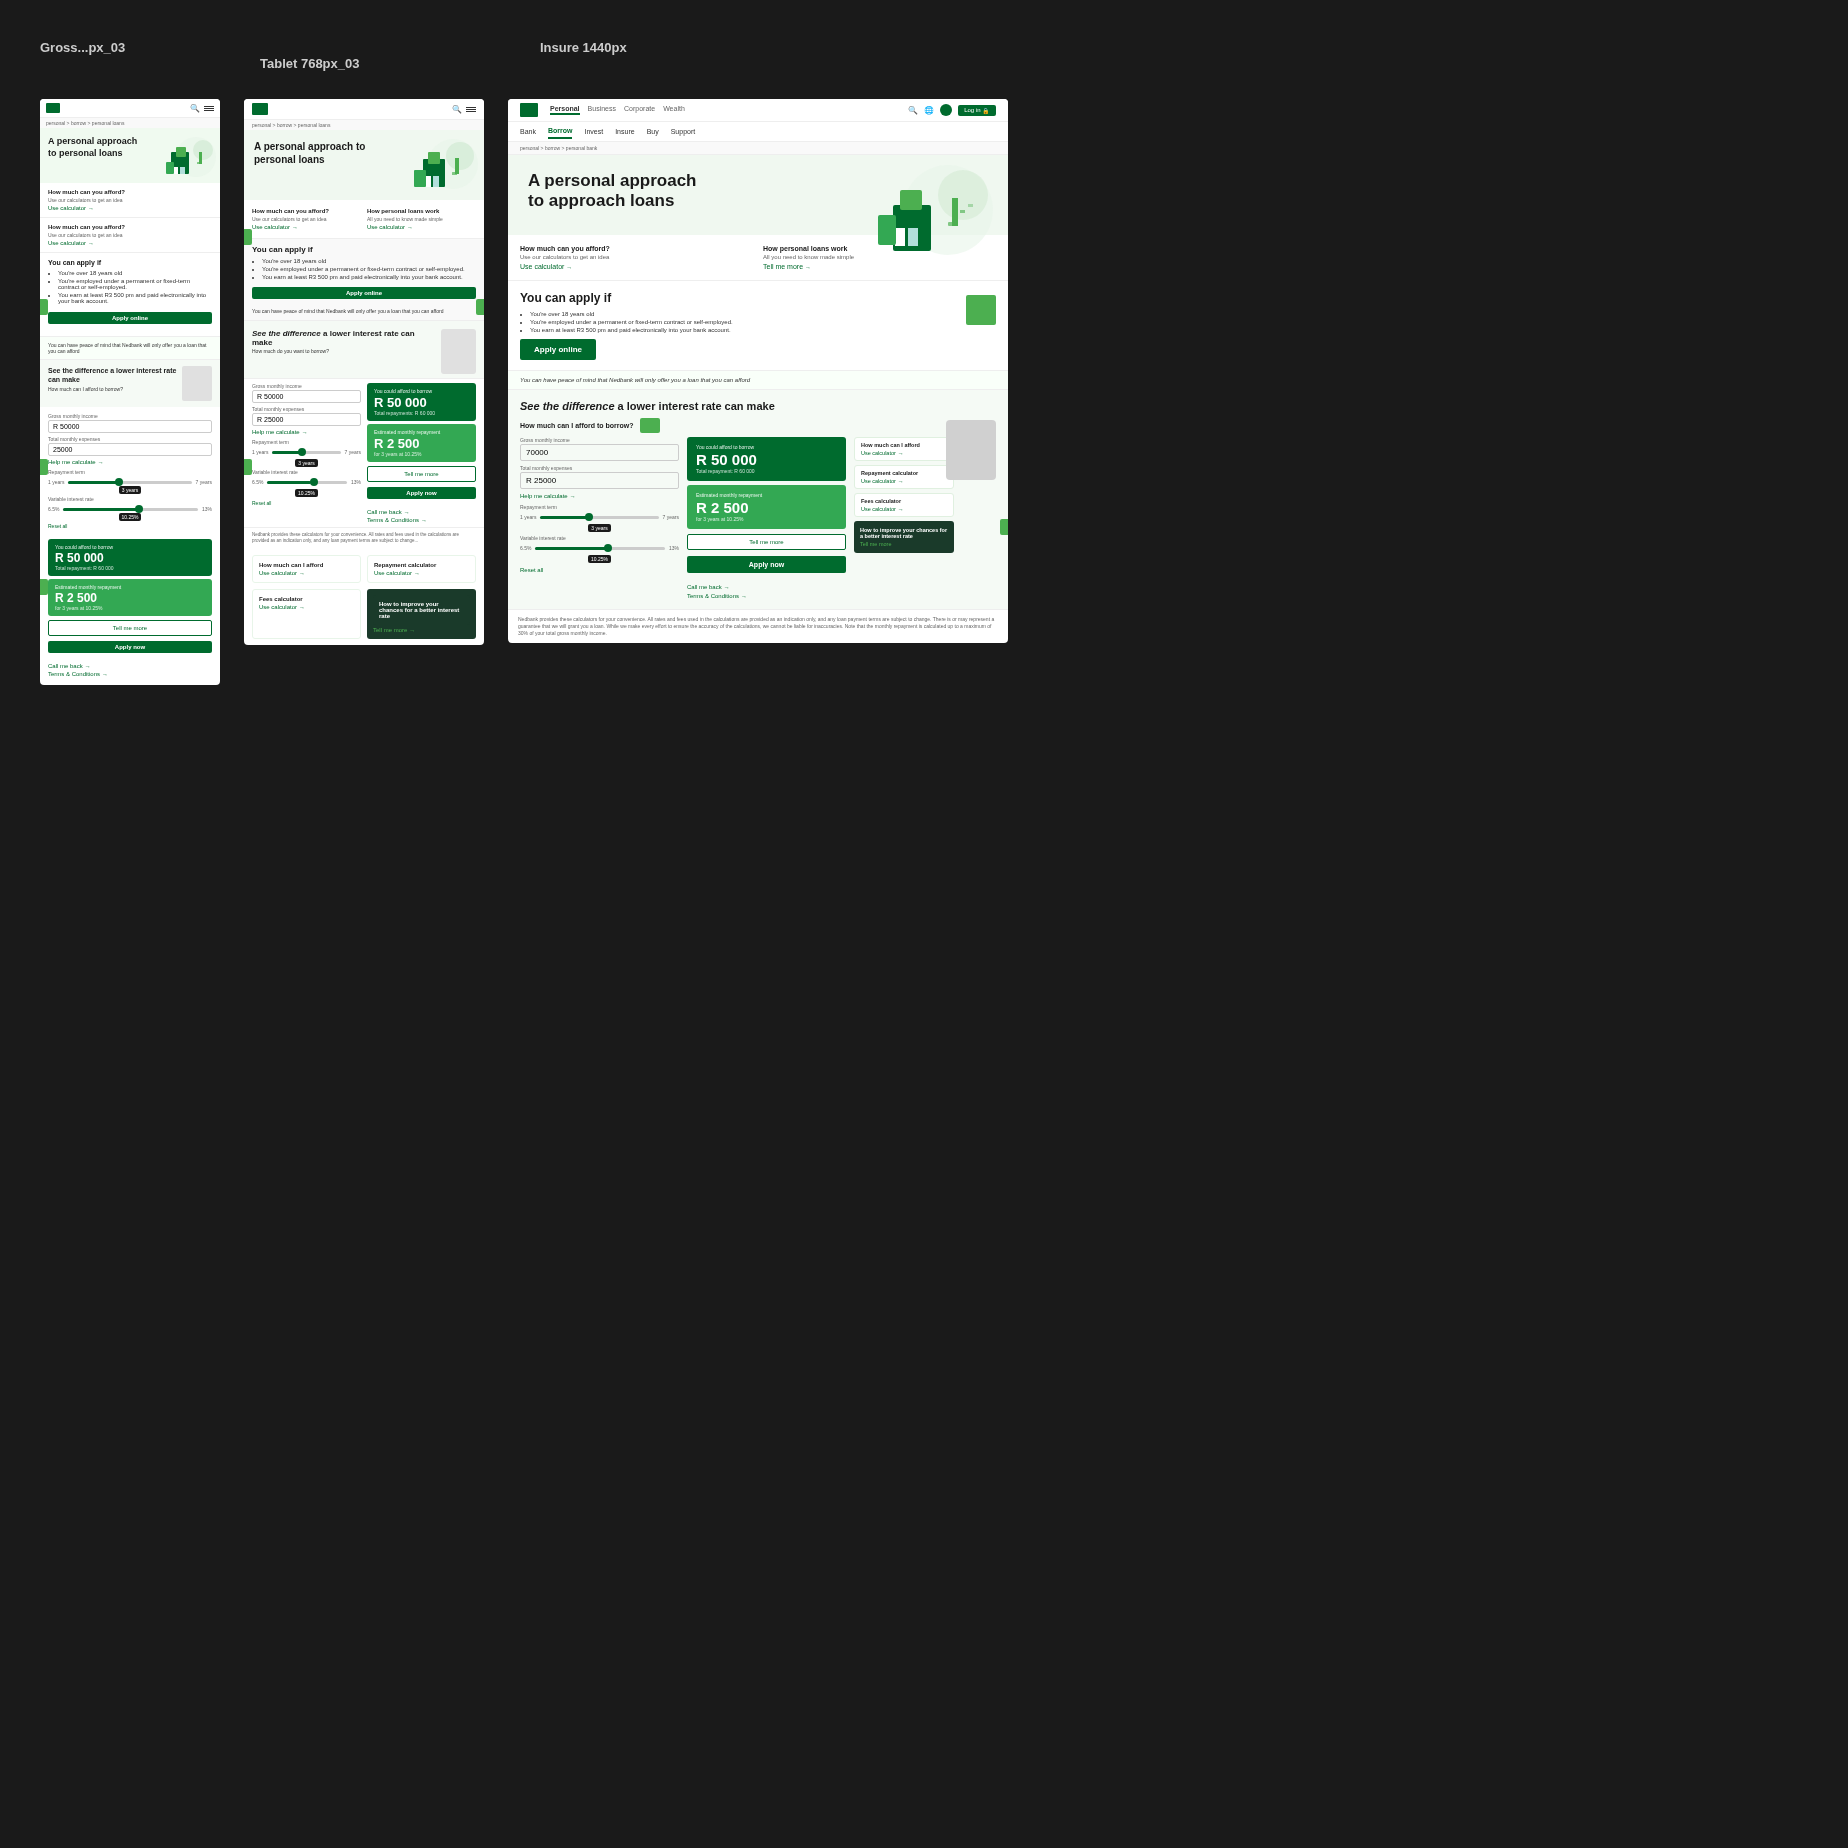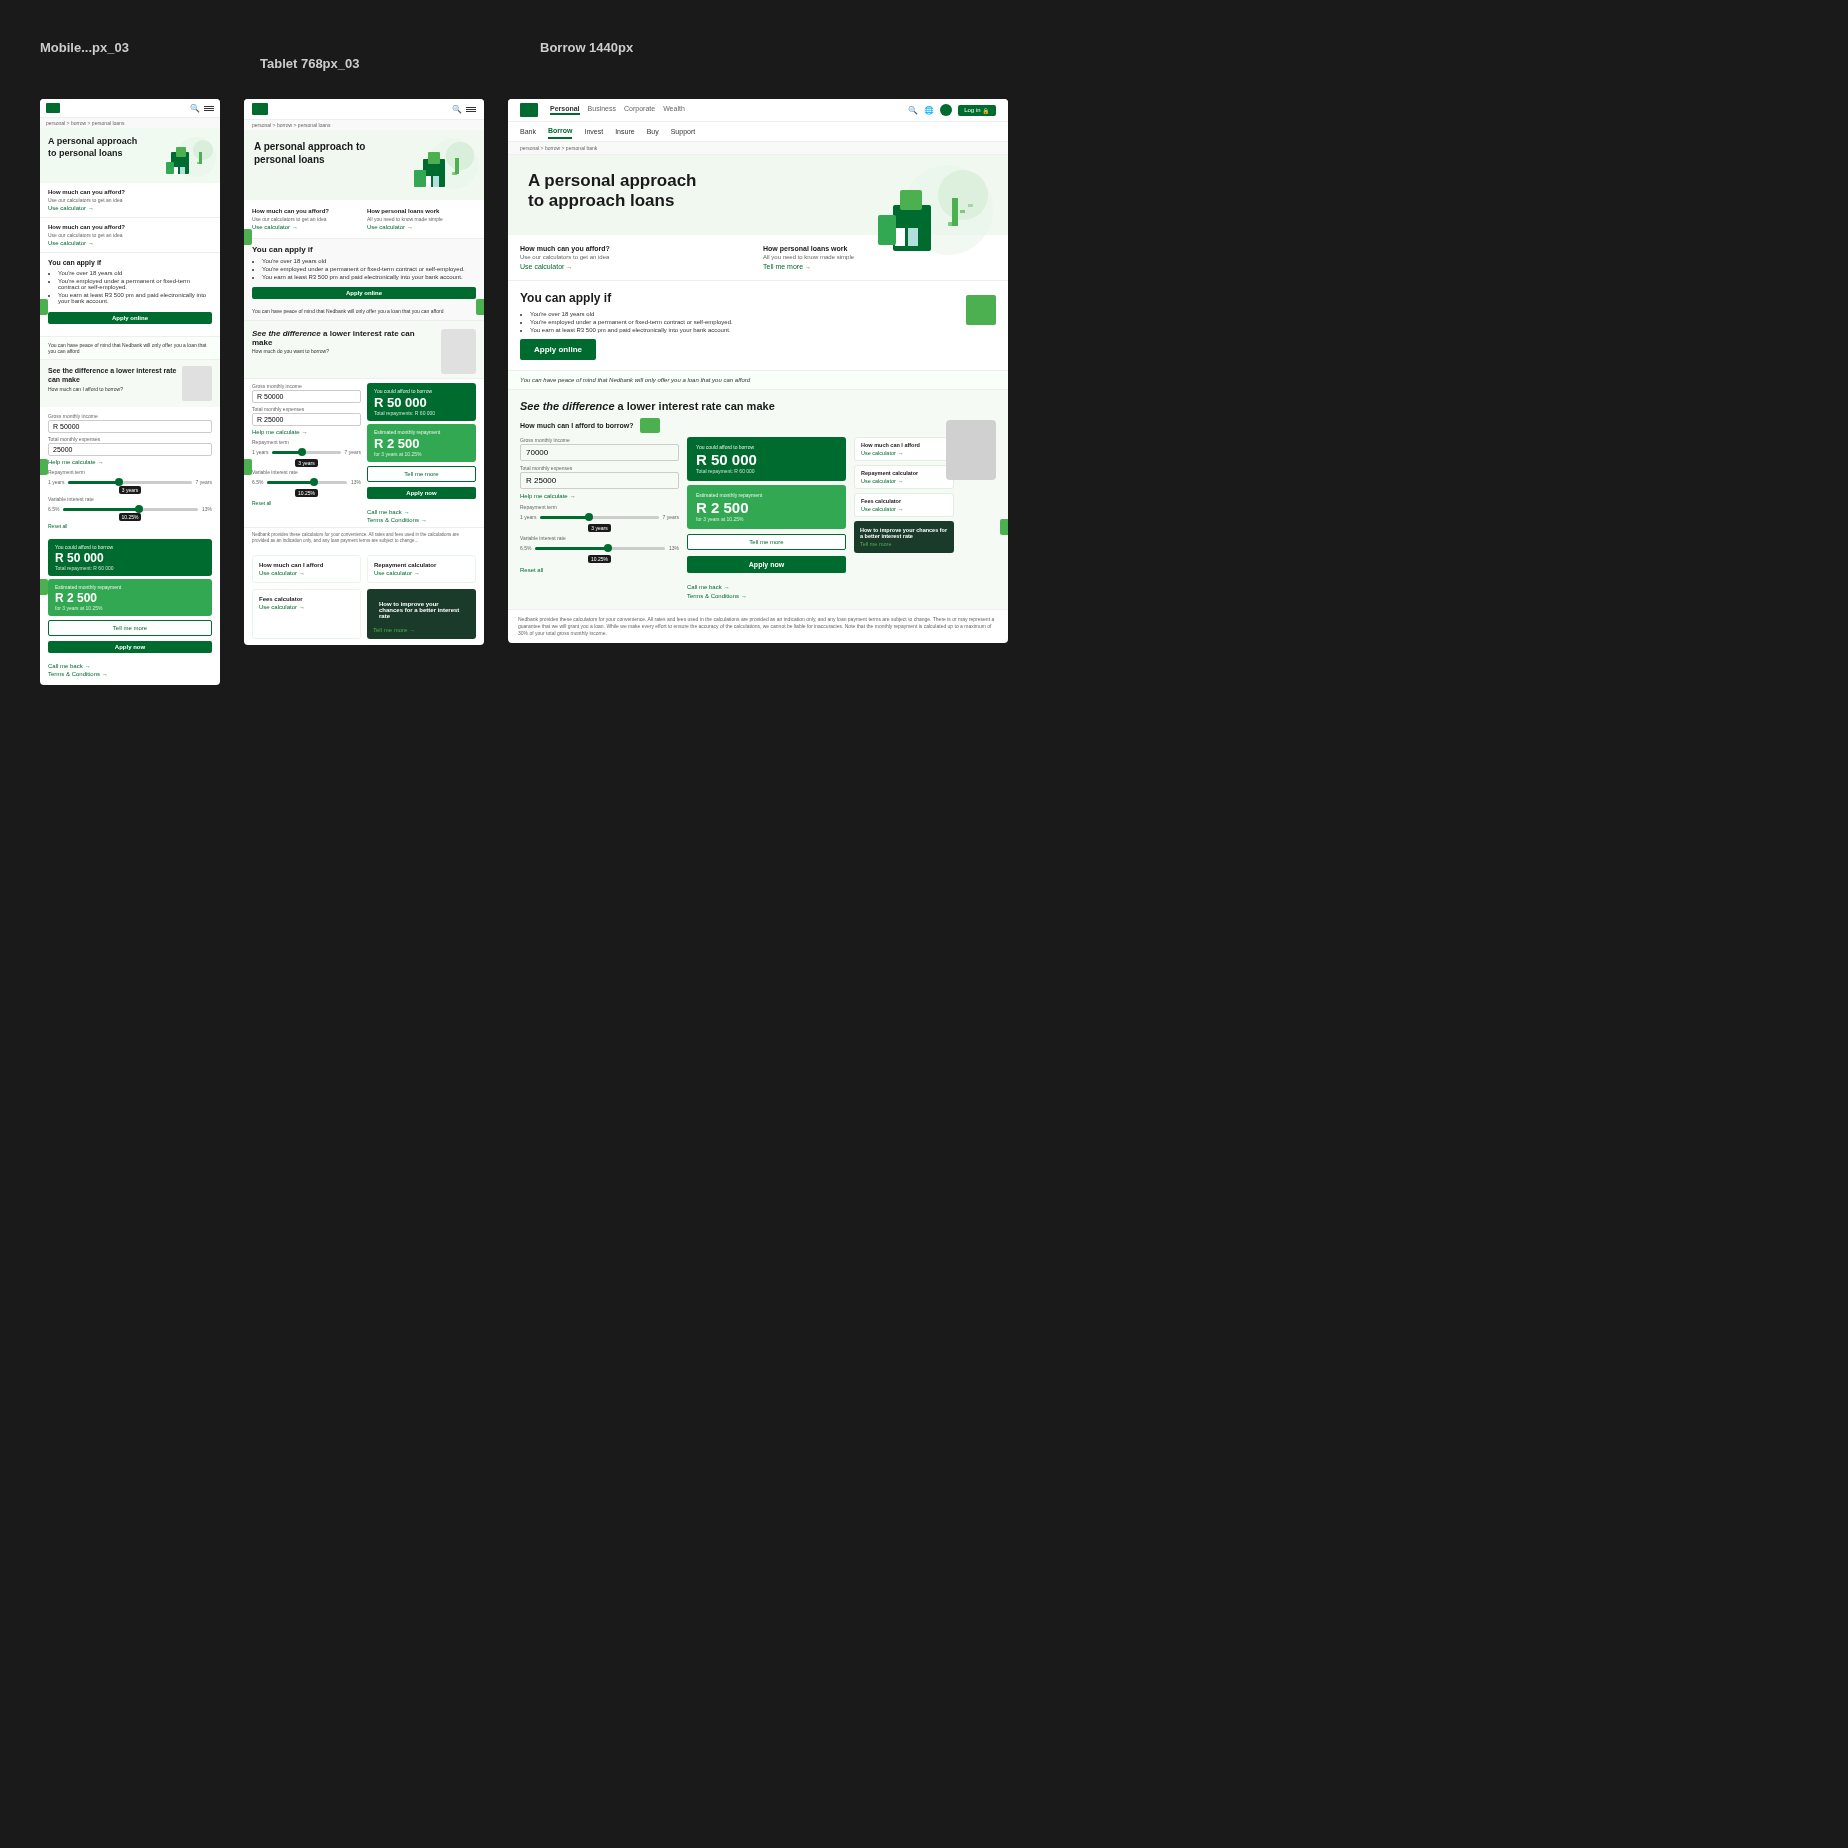--- a/index.html
+++ b/index.html
@@ -306,23 +306,23 @@
       display: flex;
       align-items: center;
       gap: 2px;
     }
 
   </style>
 </head>
 <body>
 
 <div class="screen-labels" style="margin-bottom: 8px;">
-  <span class="label-text" style="width: 200px;">Mobile...px_03</span>
+  <span class="label-text" style="width: 200px;">Gross...px_03</span>
   <span class="label-text" style="width: 260px; margin-top: 16px;">Tablet 768px_03</span>
-  <span class="label-text">Borrow 1440px</span>
+  <span class="label-text">Insure 1440px</span>
 </div>
 
 <div class="screens-row">
 
   <div class="mobile-screen" style="position: relative;">
 
     <div style="position: absolute; left: -14px; top: 200px; z-index: 10;">
       <div style="width: 22px; height: 16px; background: #4caf50; border-radius: 2px;"></div>
     </div>
     <div style="position: absolute; left: -14px; top: 360px; z-index: 10;">

